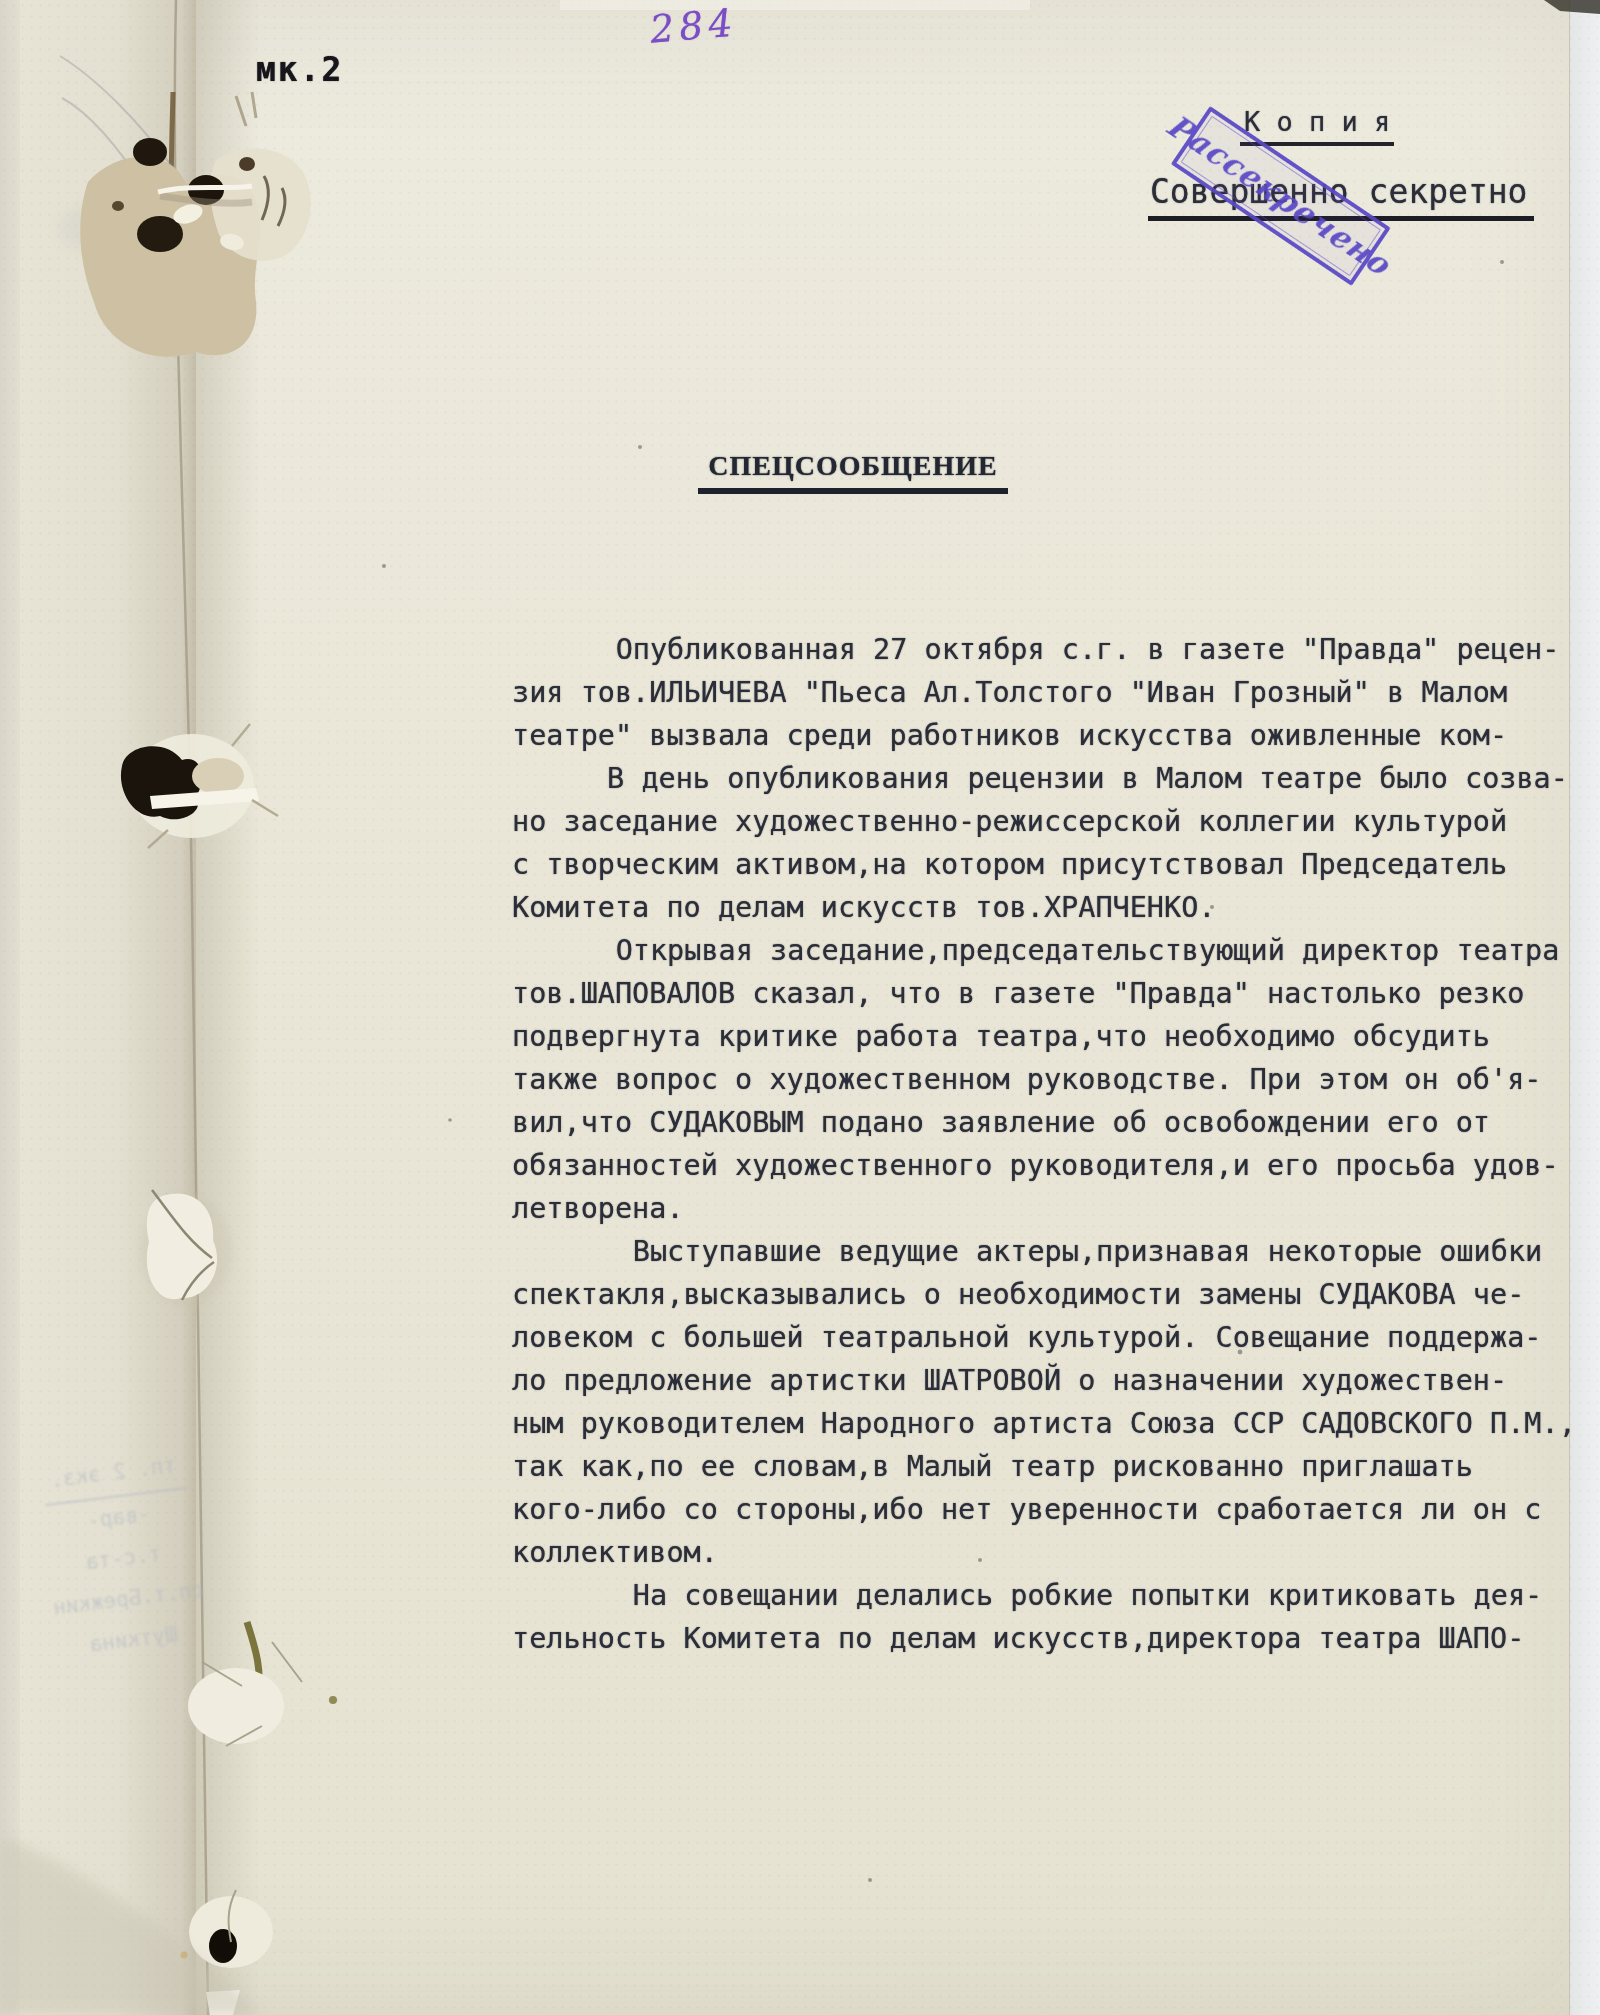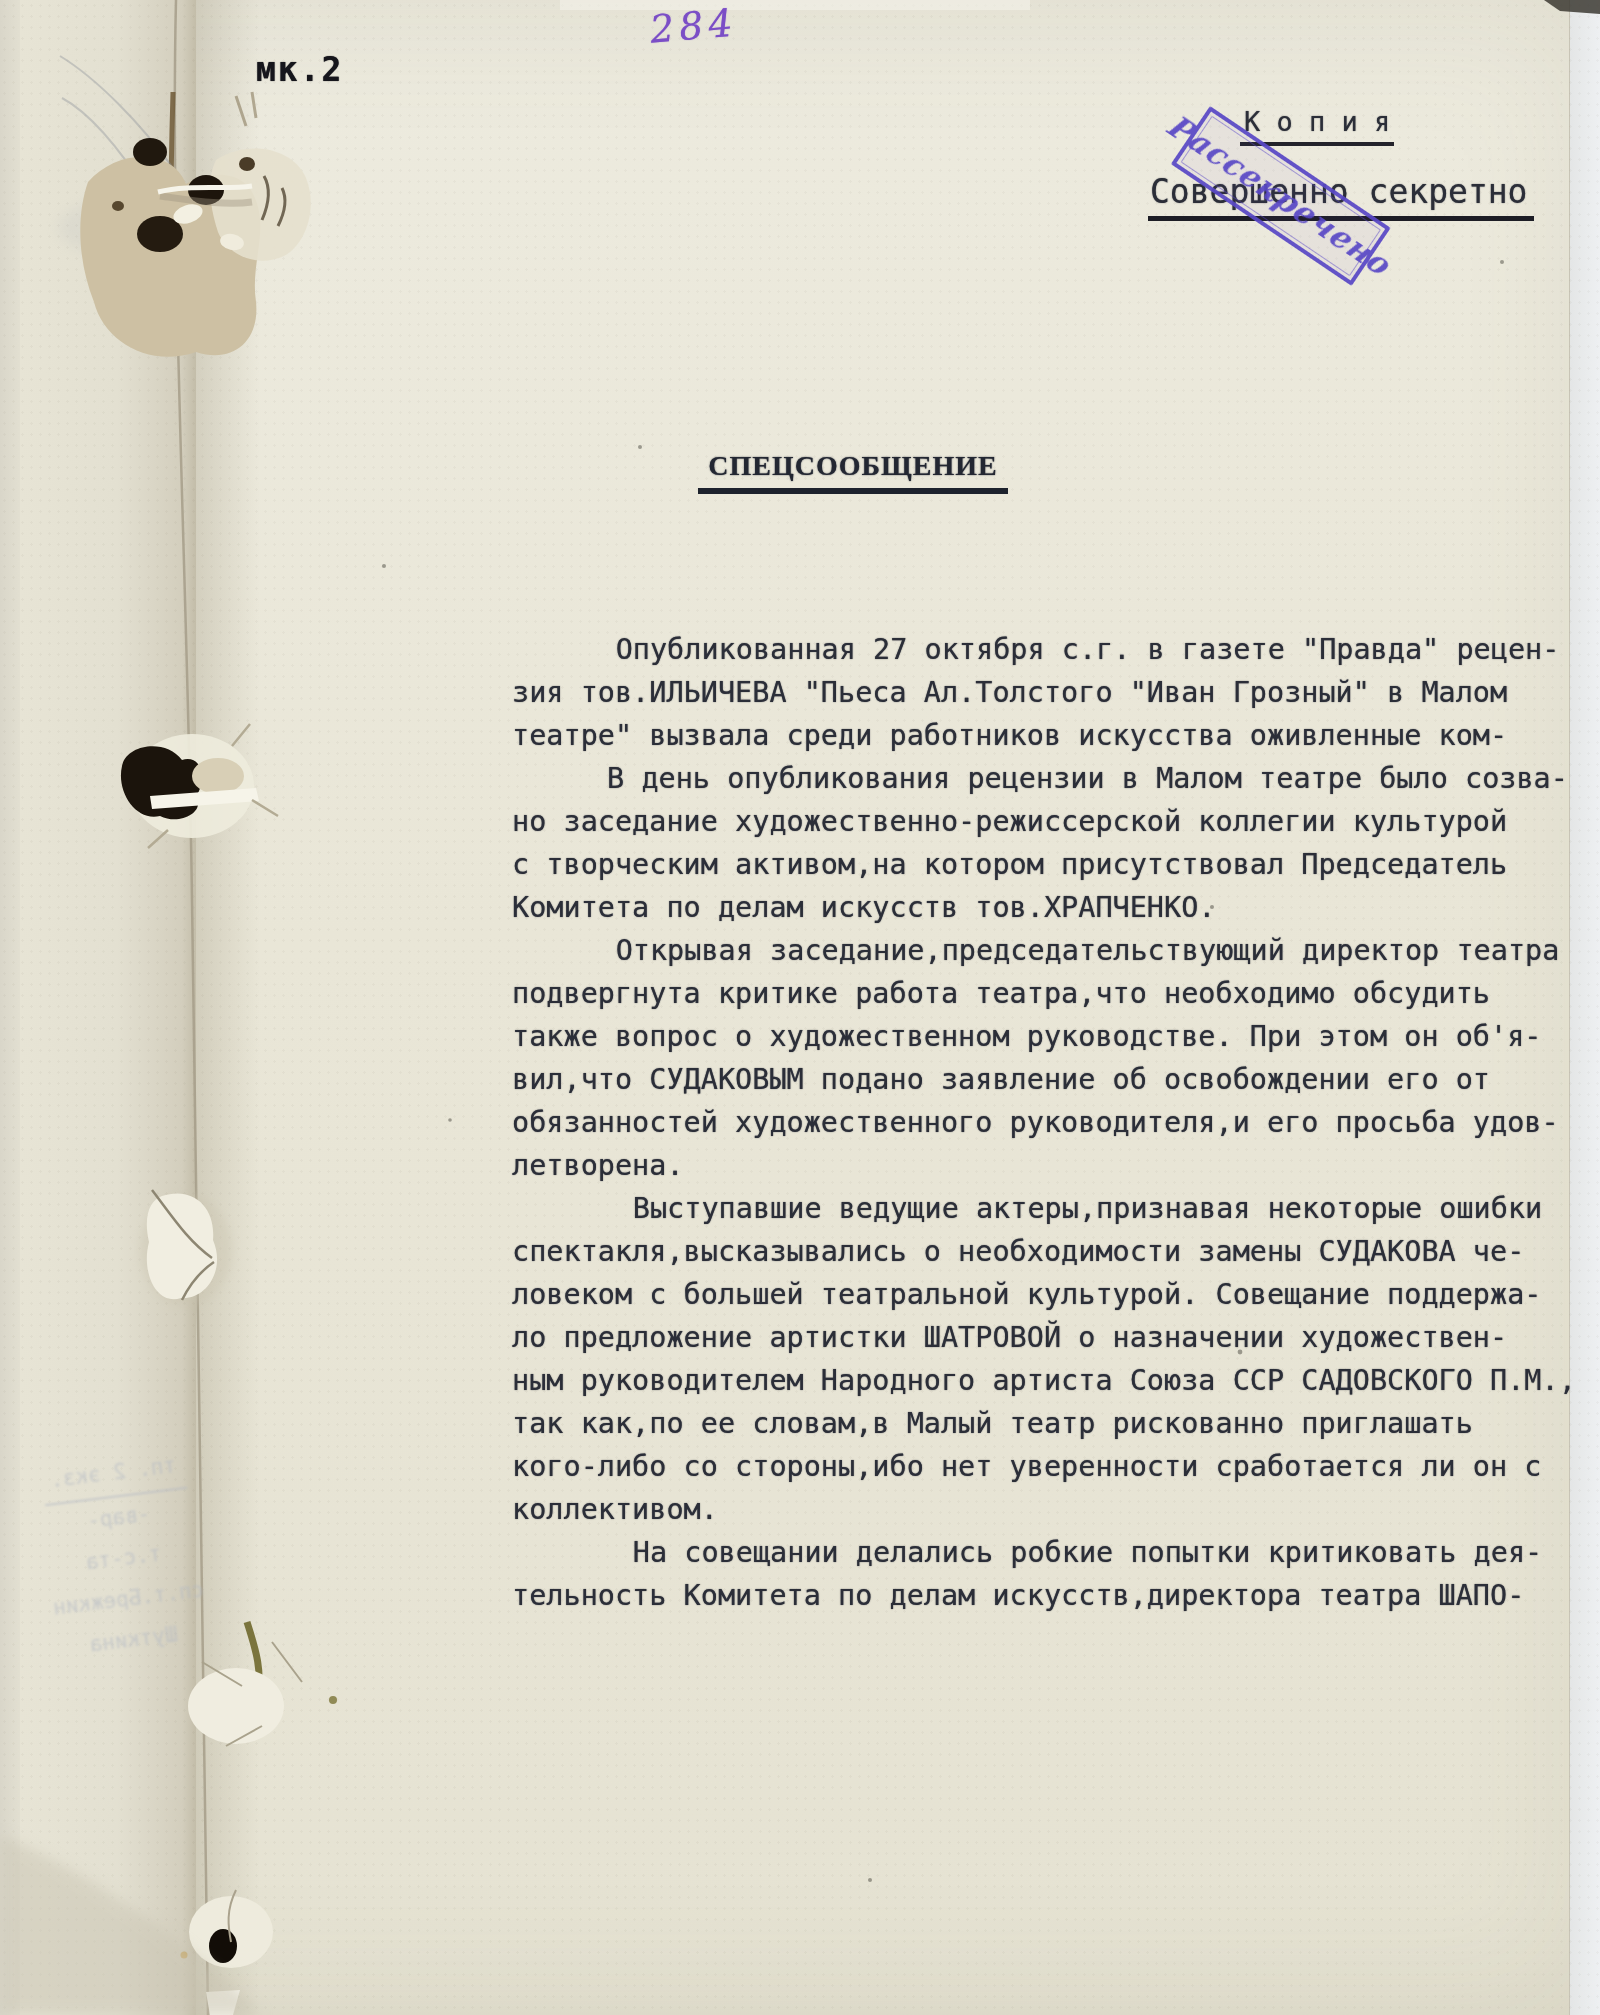--- a/index.html
+++ b/index.html
@@ -213,20 +213,21 @@
 
   <div class="body-text tw">
       <div class="tline indent">Опубликованная 27 октября с.г. в газете "Правда" рецен-</div>
       <div class="tline">зия тов.ИЛЬИЧЕВА "Пьеса Ал.Толстого "Иван Грозный" в Малом</div>
       <div class="tline">театре" вызвала среди работников искусства оживленные ком-</div>
       <div class="tline indent">В день опубликования рецензии в Малом театре было созва-</div>
       <div class="tline">но заседание художественно-режиссерской коллегии культурой</div>
       <div class="tline">с творческим активом,на котором присутствовал Председатель</div>
       <div class="tline">Комитета по делам искусств тов.ХРАПЧЕНКО.</div>
       <div class="tline indent">Открывая заседание,председательствующий директор театра</div>
+      <div class="tline">тов.ШАПОВАЛОВ сказал, что в газете "Правда" настолько резко</div>
       <div class="tline">подвергнута критике работа театра,что необходимо обсудить</div>
       <div class="tline">также вопрос о художественном руководстве. При этом он об'я-</div>
       <div class="tline">вил,что СУДАКОВЫМ подано заявление об освобождении его от</div>
       <div class="tline">обязанностей художественного руководителя,и его просьба удов-</div>
       <div class="tline">летворена.</div>
       <div class="tline indent">Выступавшие ведущие актеры,признавая некоторые ошибки</div>
       <div class="tline">спектакля,высказывались о необходимости замены СУДАКОВА че-</div>
       <div class="tline">ловеком с большей театральной культурой. Совещание поддержа-</div>
       <div class="tline">ло предложение артистки ШАТРОВОЙ о назначении художествен-</div>
       <div class="tline">ным руководителем Народного артиста Союза ССР САДОВСКОГО П.М.,</div>

